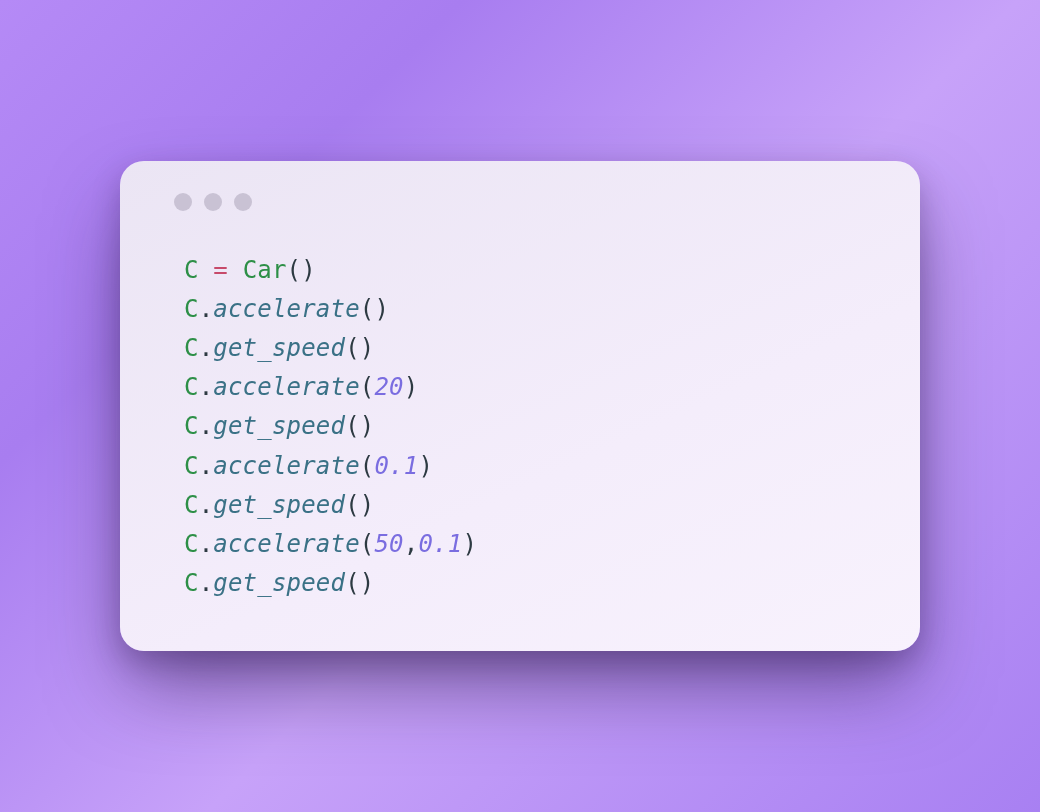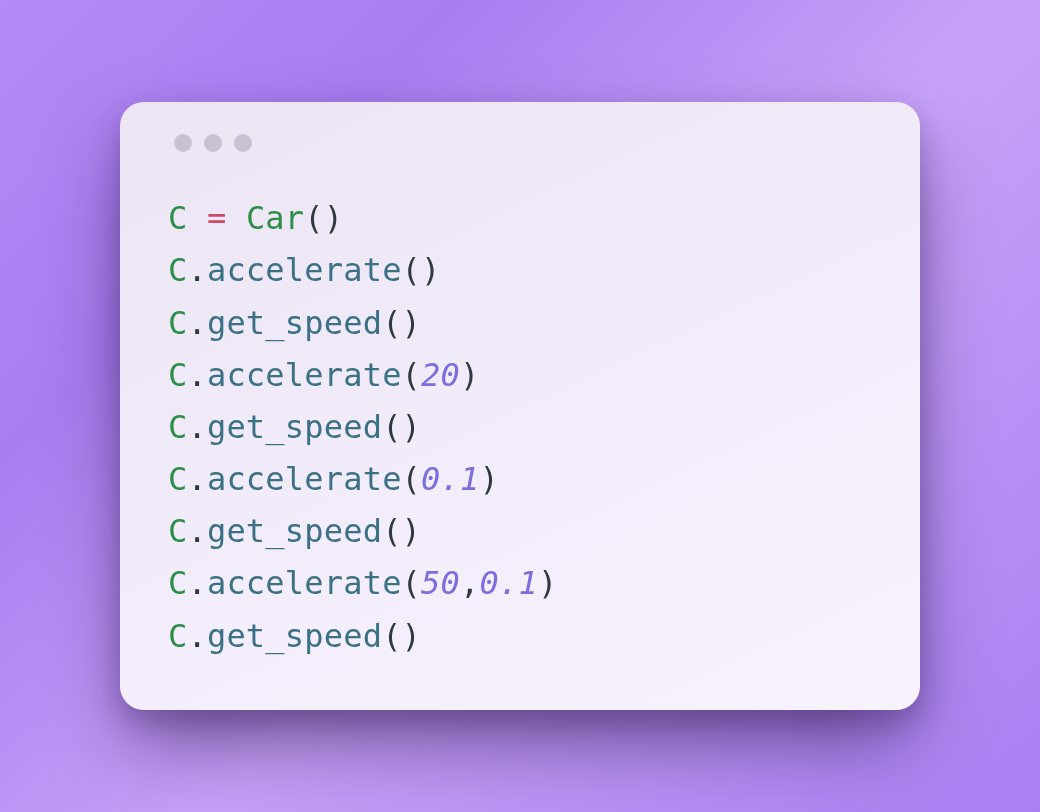--- a/index.html
+++ b/index.html
@@ -19,32 +19,33 @@
       position: relative;
     }
     .traffic-lights {
       display: flex; gap: 12px; margin-bottom: 40px; margin-left: 6px;
     }
     .dot {
       width: 18px; height: 18px; border-radius: 50%;
       background: #c9c2d4;
     }
     .code {
-      font-size: 32px;
+      font-size: 24px;
       line-height: 1.63;
       white-space: pre;
       color: #2d3a42;
       letter-spacing: 0.2px;
+      margin-left: 16px;
     }
     .tk-id     { color: #2d8f47; }  
     .tk-op     { color: #c74a6a; }  
     .tk-cls    { color: #2d8f47; }  
     .tk-punct  { color: #2d3a42; }  
     .tk-dot    { color: #2d3a42; }
-    .tk-method { color: #3a7186; }  
+    .tk-method { color: #3a7186; font-style: italic; }  
     .tk-num    { color: #7a6de0; font-style: italic; }  
   </style>
 </head>
 <body>
 
 <div class="window">
   <div class="traffic-lights">
     <div class="dot"></div>
     <div class="dot"></div>
     <div class="dot"></div>

